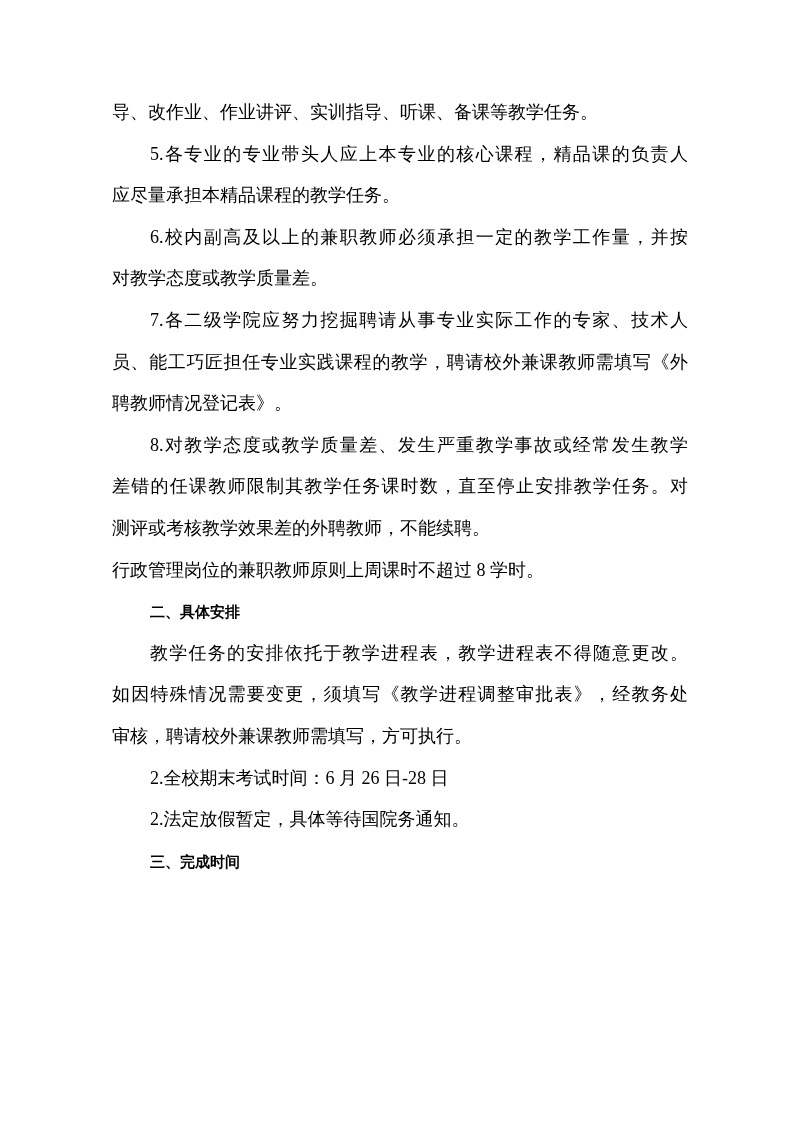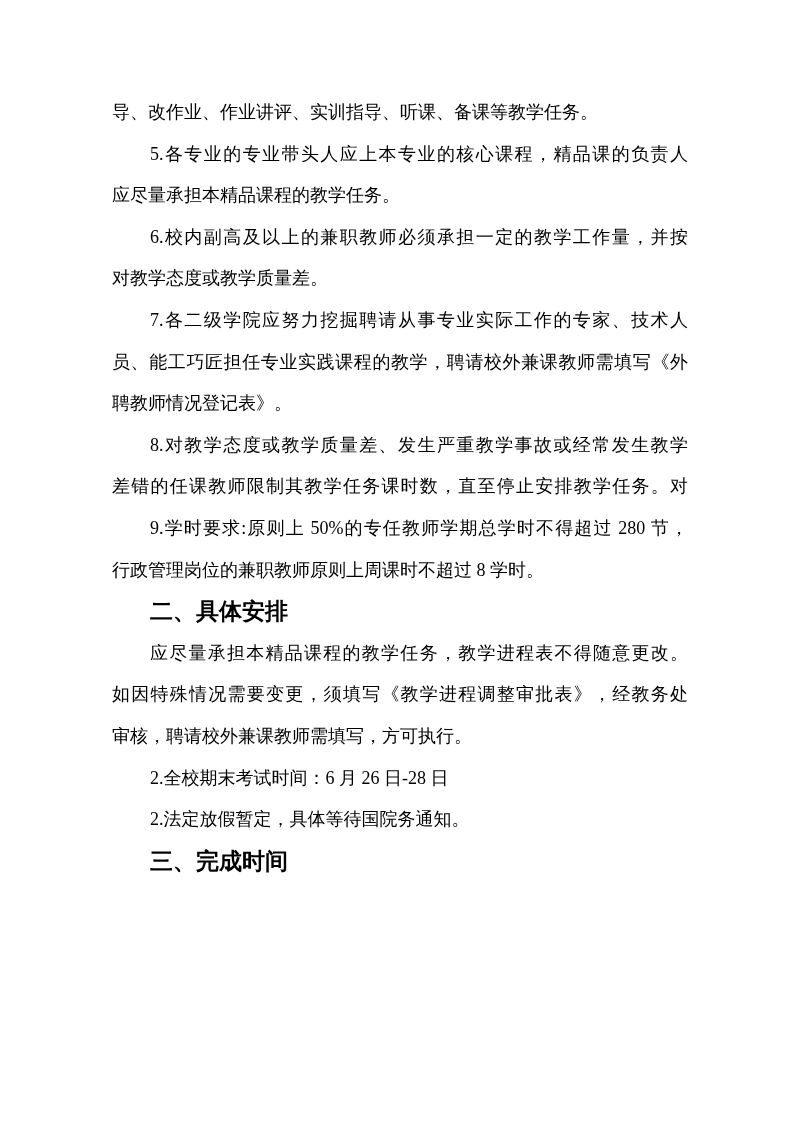--- a/index.html
+++ b/index.html
@@ -31,43 +31,43 @@
   }
   .line.justify {
     white-space: normal;
     text-align: justify;
     text-align-last: justify;
   }
   .line.indent {
     padding-left: 38px;
   }
   .line.heading {
-    font-family: Liberation Serif, serif;
+    font-family: Liberation Sans, sans-serif;
     font-weight: 700;
-    font-size: 23px;
+    font-size: 15px;
   }
 </style>
 </head>
 <body>
 
 <div class="page">
   <div class="doc-body">
       <div class="line">导、改作业、作业讲评、实训指导、听课、备课等教学任务。</div>
       <div class="line indent justify">5.各专业的专业带头人应上本专业的核心课程，精品课的负责人</div>
       <div class="line">应尽量承担本精品课程的教学任务。</div>
       <div class="line indent justify">6.校内副高及以上的兼职教师必须承担一定的教学工作量，并按</div>
       <div class="line">对教学态度或教学质量差。</div>
       <div class="line indent justify">7.各二级学院应努力挖掘聘请从事专业实际工作的专家、技术人</div>
       <div class="line justify">员、能工巧匠担任专业实践课程的教学，聘请校外兼课教师需填写《外</div>
       <div class="line">聘教师情况登记表》。</div>
       <div class="line indent justify">8.对教学态度或教学质量差、发生严重教学事故或经常发生教学</div>
       <div class="line justify">差错的任课教师限制其教学任务课时数，直至停止安排教学任务。对</div>
-      <div class="line indent justify">9.学时要求:原则上 50%的专任教师学期总学时不得超过 280 节，</div>
+      <div class="line">测评或考核教学效果差的外聘教师，不能续聘。</div>
       <div class="line">行政管理岗位的兼职教师原则上周课时不超过 8 学时。</div>
       <div class="line indent heading">二、具体安排</div>
-      <div class="line indent justify">应尽量承担本精品课程的教学任务，教学进程表不得随意更改。</div>
+      <div class="line indent justify">教学任务的安排依托于教学进程表，教学进程表不得随意更改。</div>
       <div class="line justify">如因特殊情况需要变更，须填写《教学进程调整审批表》，经教务处</div>
       <div class="line">审核，聘请校外兼课教师需填写，方可执行。</div>
       <div class="line indent">2.全校期末考试时间：6 月 26 日-28 日</div>
       <div class="line indent">2.法定放假暂定，具体等待国院务通知。</div>
       <div class="line indent heading">三、完成时间</div>
     </div>
 </div>
 
 </body></html>

